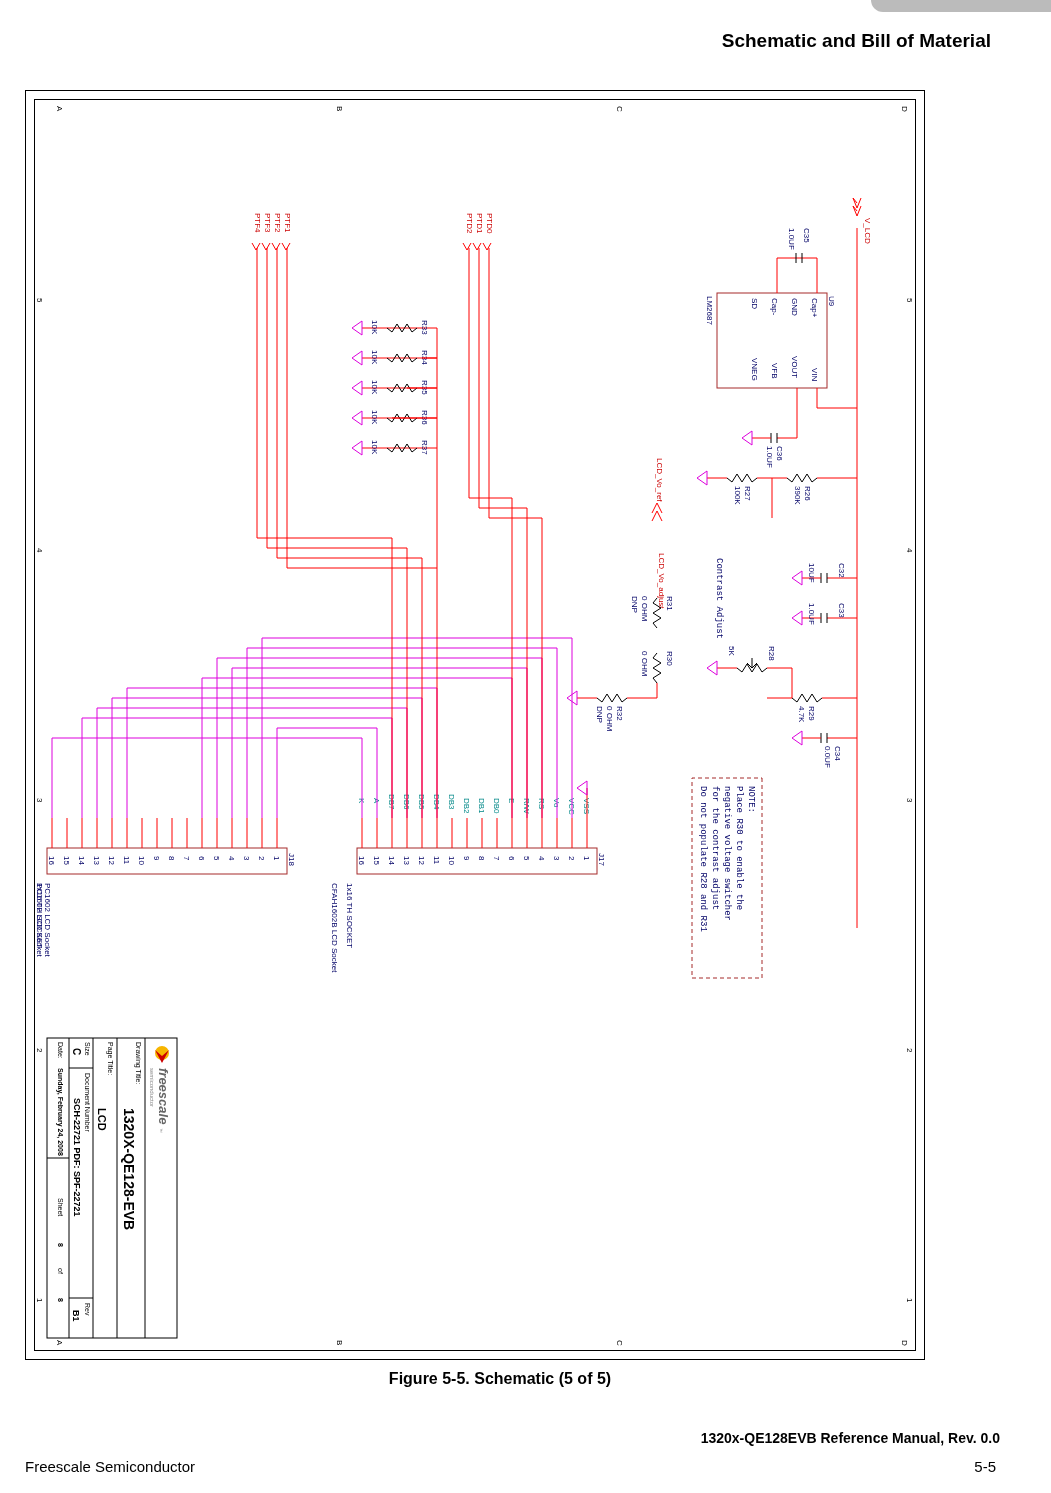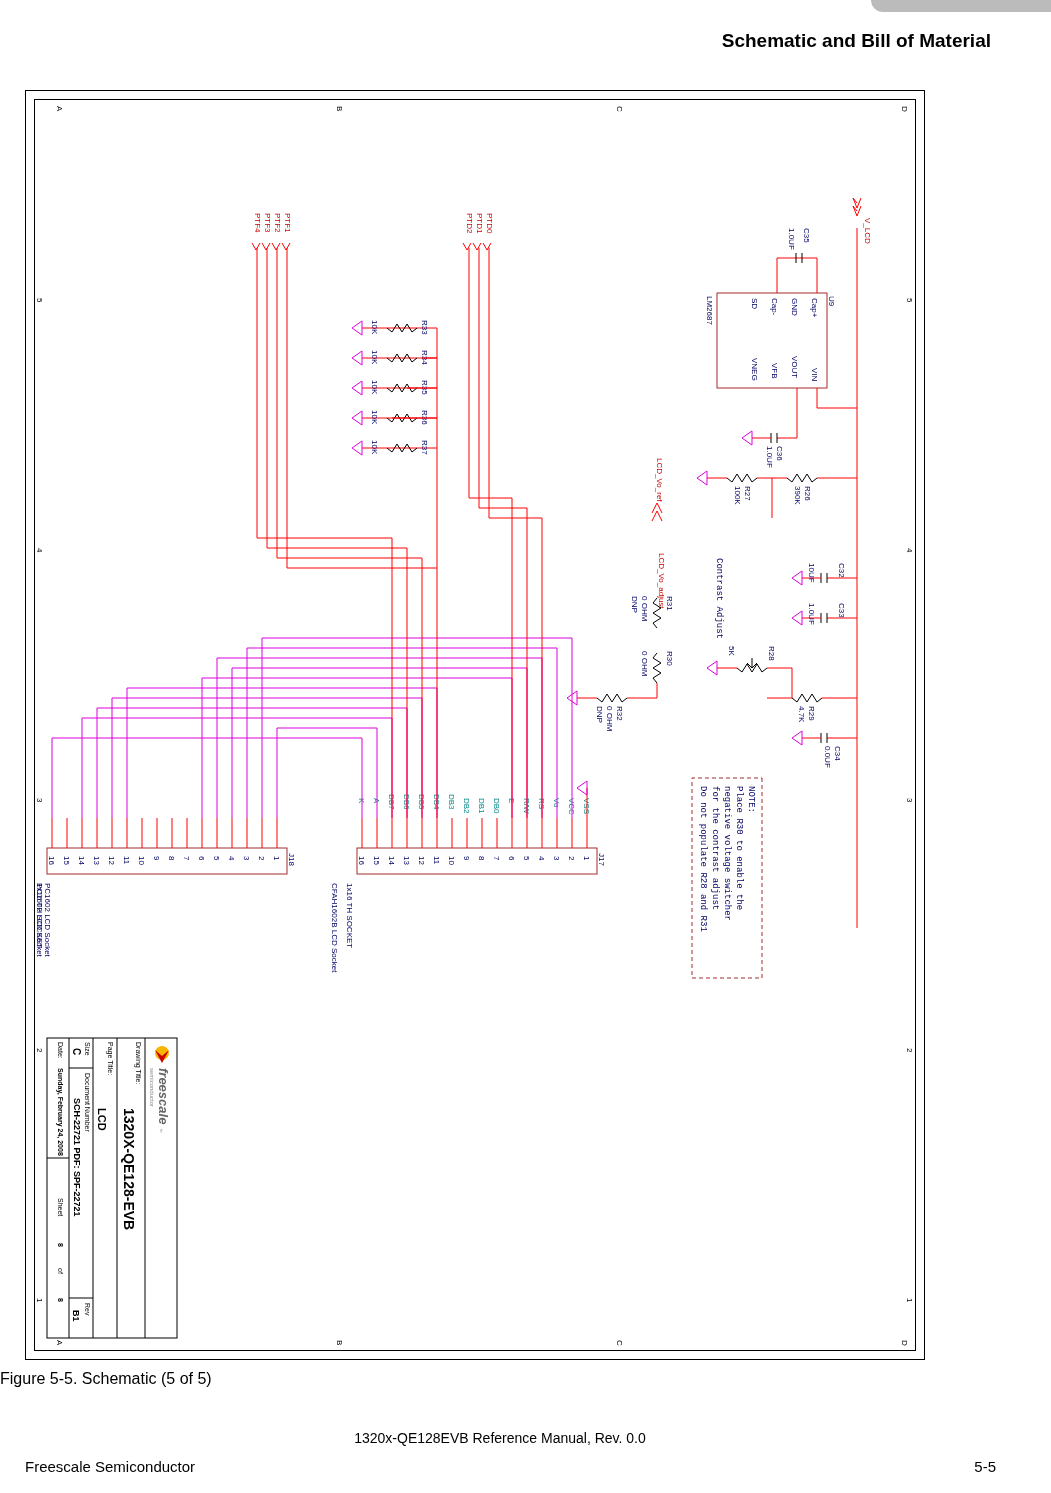--- a/index.html
+++ b/index.html
@@ -47,29 +47,29 @@
   .txtc { font-family: 'Courier New', monospace; font-size: 9px; fill: #006; }
   .txtg { font-family: Arial, sans-serif; font-size: 8px; fill: #088; }
   .txtr { font-family: Arial, sans-serif; font-size: 8px; fill: #c00; }
   .tb { font-family: Arial, sans-serif; font-weight: bold; }
   .pinbox { fill: #fff; stroke: #a52a2a; stroke-width: 1; }
   .titleblk rect { fill: none; stroke: #000; }
   .titleblk text { font-family: Arial, sans-serif; }
   .fig-caption {
     position: absolute;
     top: 1370px; left: 0; width: 1000px;
-    text-align: left;
-    font-weight: normal;
+    text-align: center;
+    font-weight: bold;
     font-size: 16px;
   }
   .doc-title {
     position: absolute;
     top: 1430px; left: 0; width: 1000px;
-    text-align: center;
-    font-weight: normal;
+    text-align: right;
+    font-weight: bold;
     font-size: 14px;
   }
   .footer-left {
     position: absolute;
     bottom: 18px; left: 25px;
     font-size: 15px;
   }
   .footer-right {
     position: absolute;
     bottom: 18px; right: 55px;

